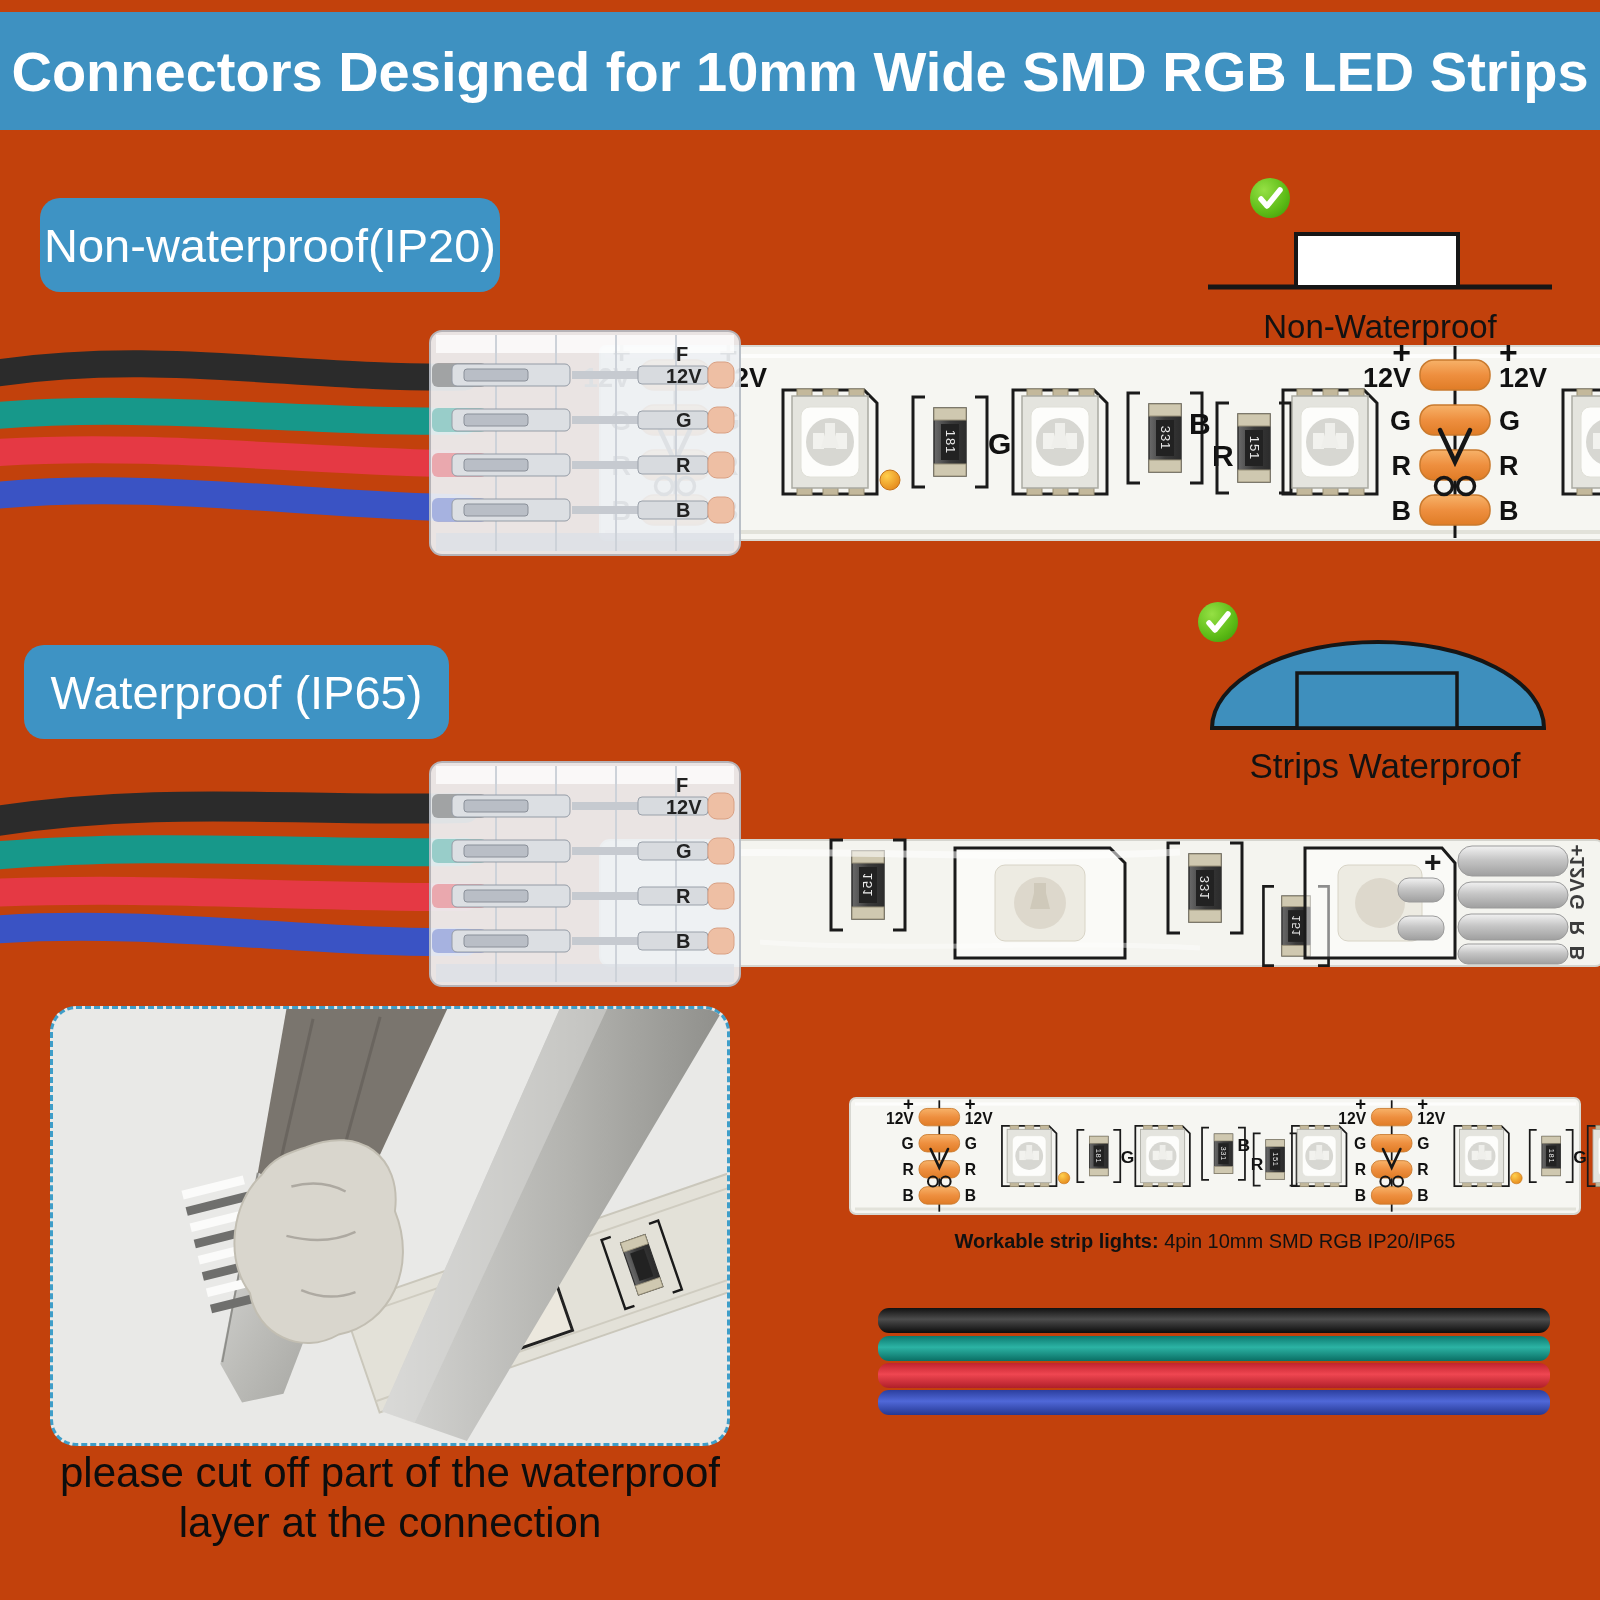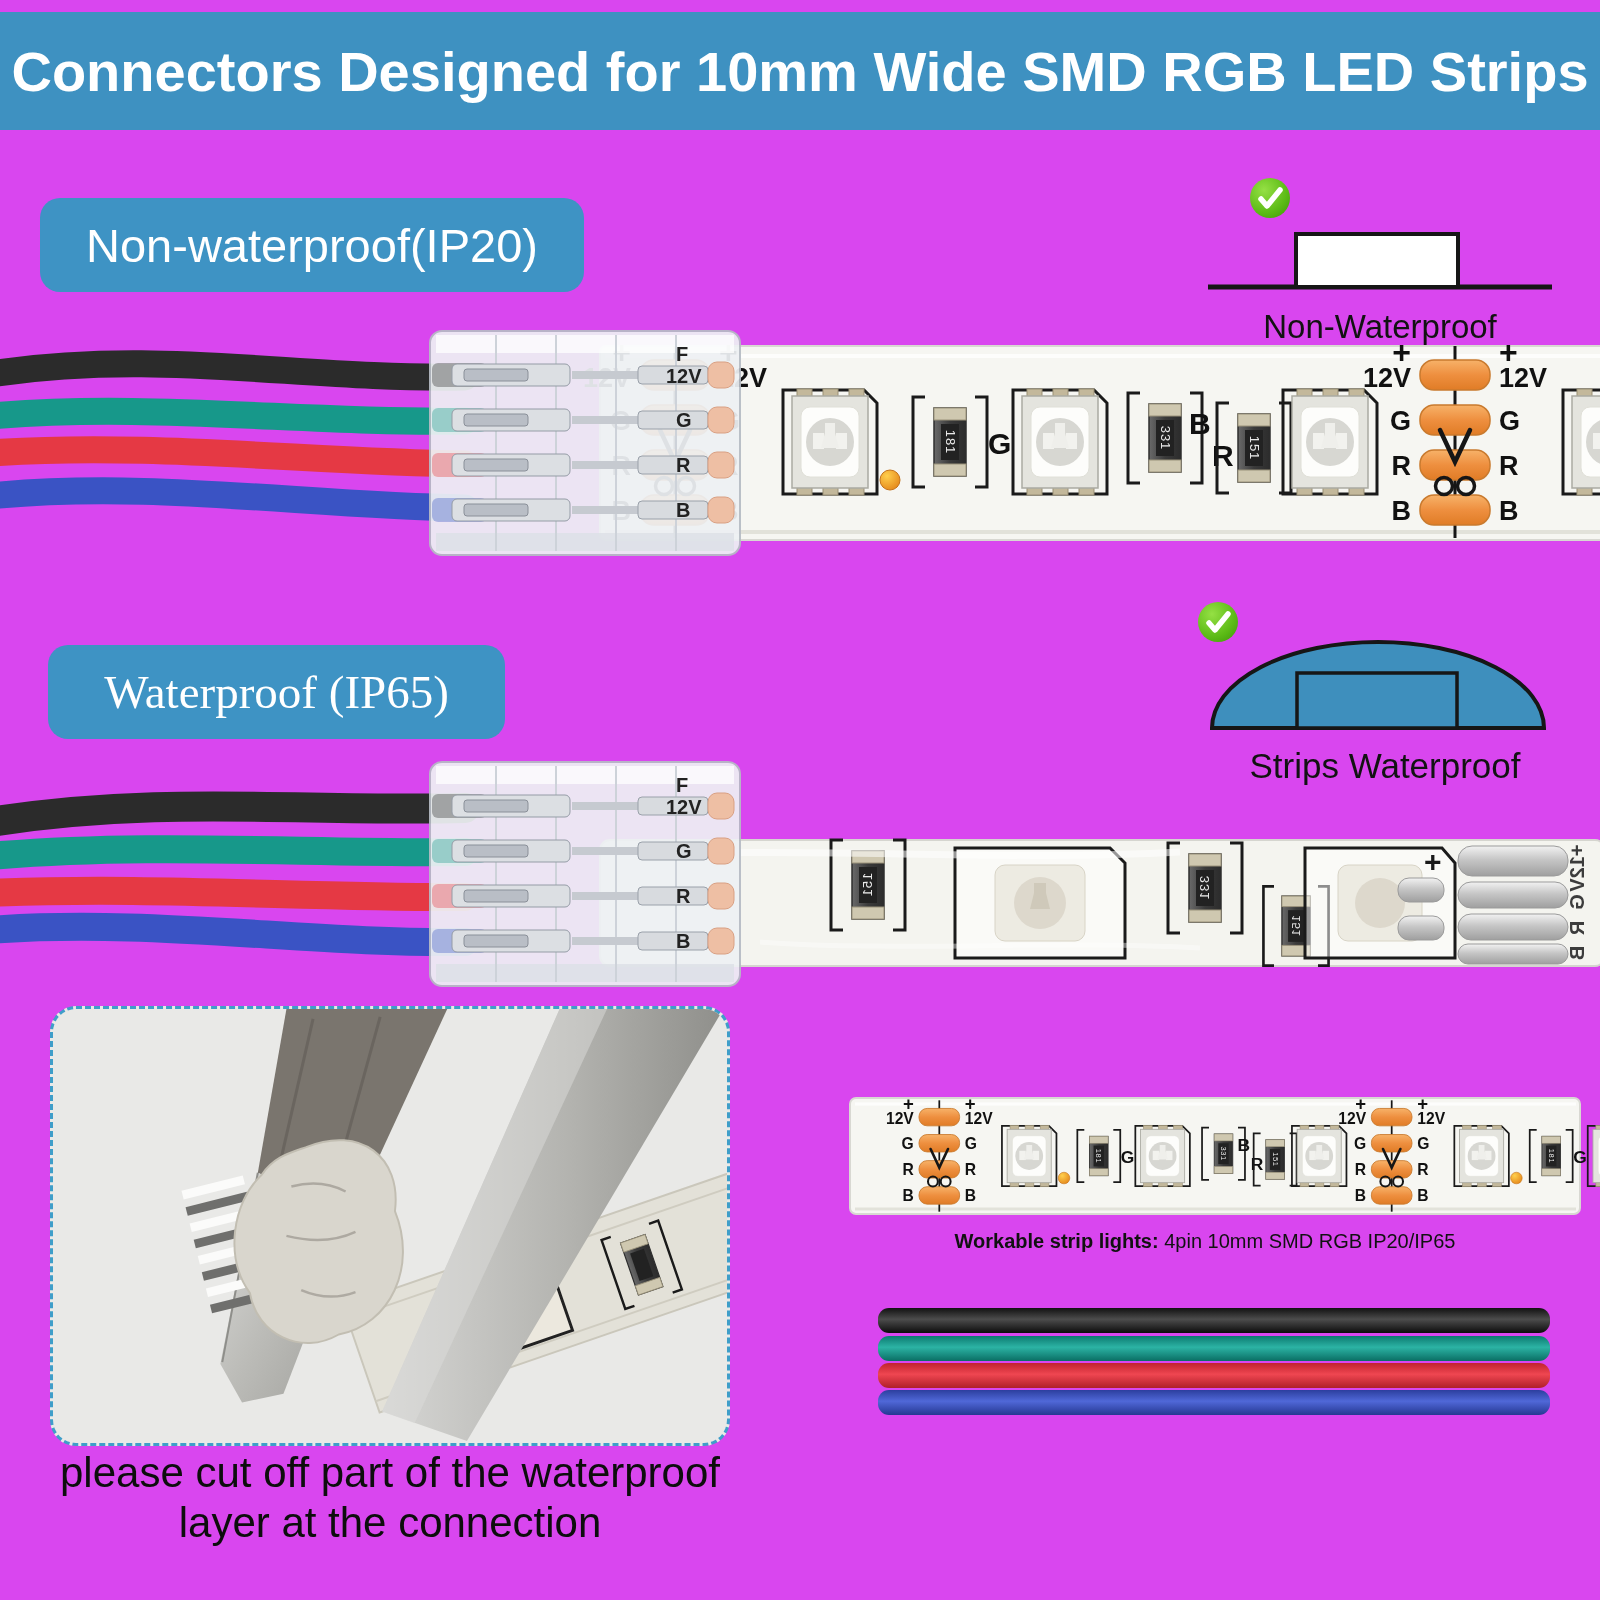--- a/index.html
+++ b/index.html
@@ -1,26 +1,26 @@
 <!DOCTYPE html>
 <html><head>
 <meta charset="utf-8">
 <style>
   html,body{margin:0;padding:0;background:#fff;}
-  .page{position:relative;width:1600px;height:1600px;background:#d946ef;
+  .page{position:relative;width:1600px;height:1600px;background:#c2410c;
         font-family:"Liberation Sans",sans-serif;overflow:hidden;}
   .abs{position:absolute;}
   .banner{left:0;top:12px;width:1600px;height:118px;background:#3e91c1;
           display:flex;align-items:center;justify-content:center;}
   .banner h1{margin:0;font-size:56px;font-weight:700;color:#ffffff;white-space:nowrap;}
   .badge{background:#3e93c4;border-radius:20px;color:#ffffff;
          display:flex;align-items:center;justify-content:center;
          font-size:47px;font-weight:400;white-space:nowrap;}
-  #badge-ip20{left:40px;top:198px;width:544px;height:94px;}
-  #badge-ip65{left:48px;top:645px;width:457px;height:94px;font-family:Liberation Serif, serif;}
+  #badge-ip20{left:40px;top:198px;width:460px;height:94px;}
+  #badge-ip65{left:24px;top:645px;width:425px;height:94px;}
   .icon-caption{color:#121212;text-align:center;white-space:nowrap;margin-top:10px;}
   #nw-caption{left:1190px;top:298px;width:380px;font-size:33px;}
   #ep-caption{left:1185px;top:736px;width:400px;font-size:35px;}
   .cutbox{left:50px;top:1006px;width:674px;height:434px;border:3px dashed #3f9ec9;
           border-radius:26px;background:#e9e9e7;overflow:hidden;}
   .cutnote{left:10px;top:1448px;width:760px;text-align:center;color:#0d0d0d;
            font-size:42px;line-height:1.18;}
   .footline{left:810px;width:790px;text-align:center;color:#111;font-size:20px;white-space:nowrap;}
   #foot-strip{top:1230px;}
   #foot-cable{top:1426px;font-size:31px;}

